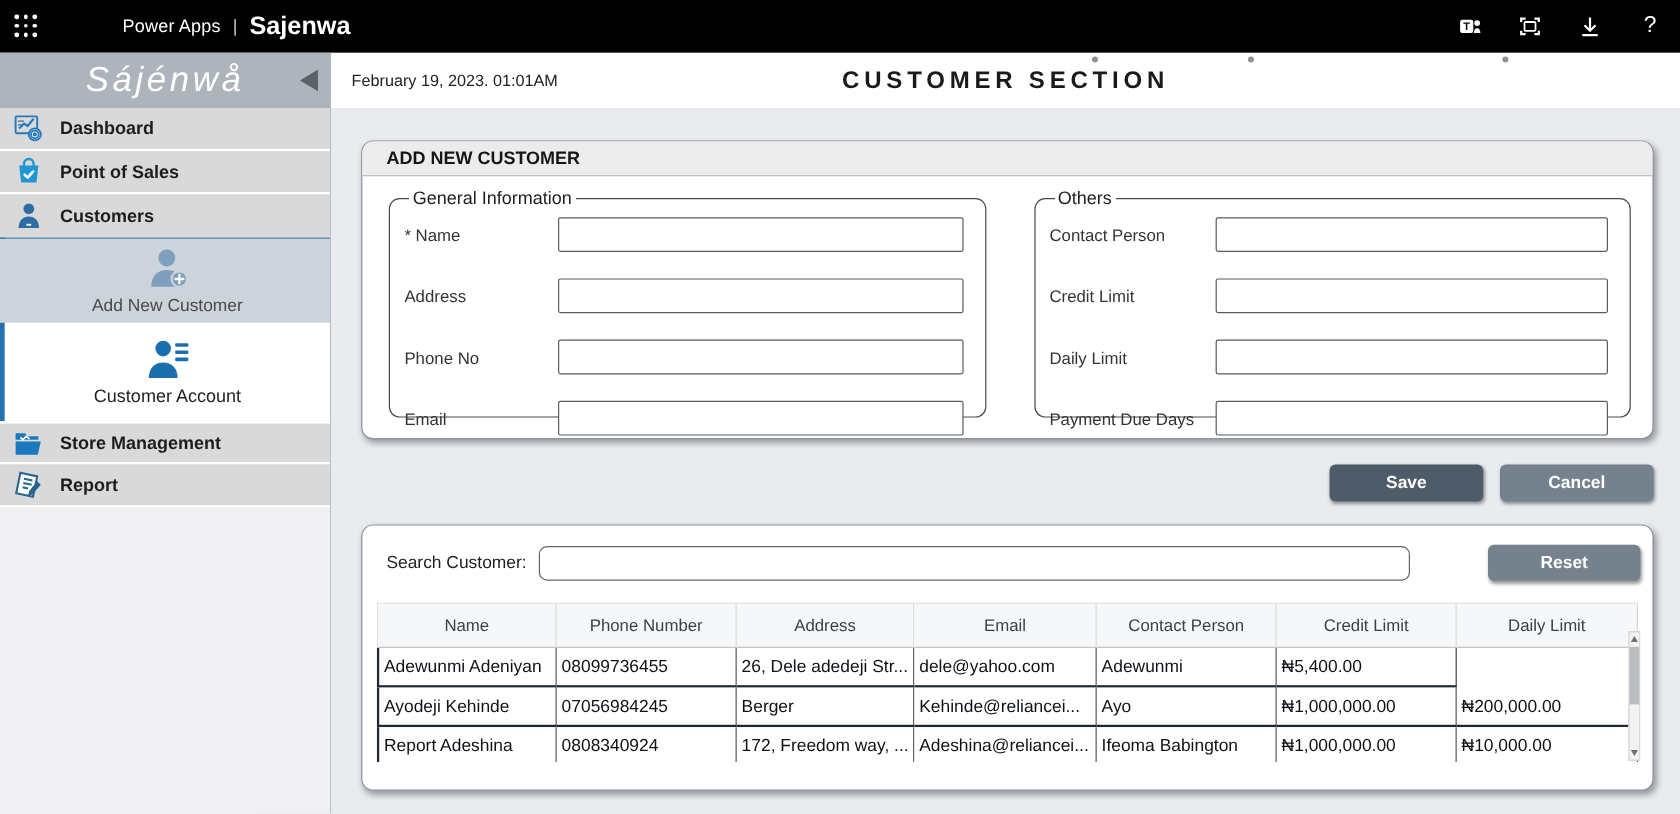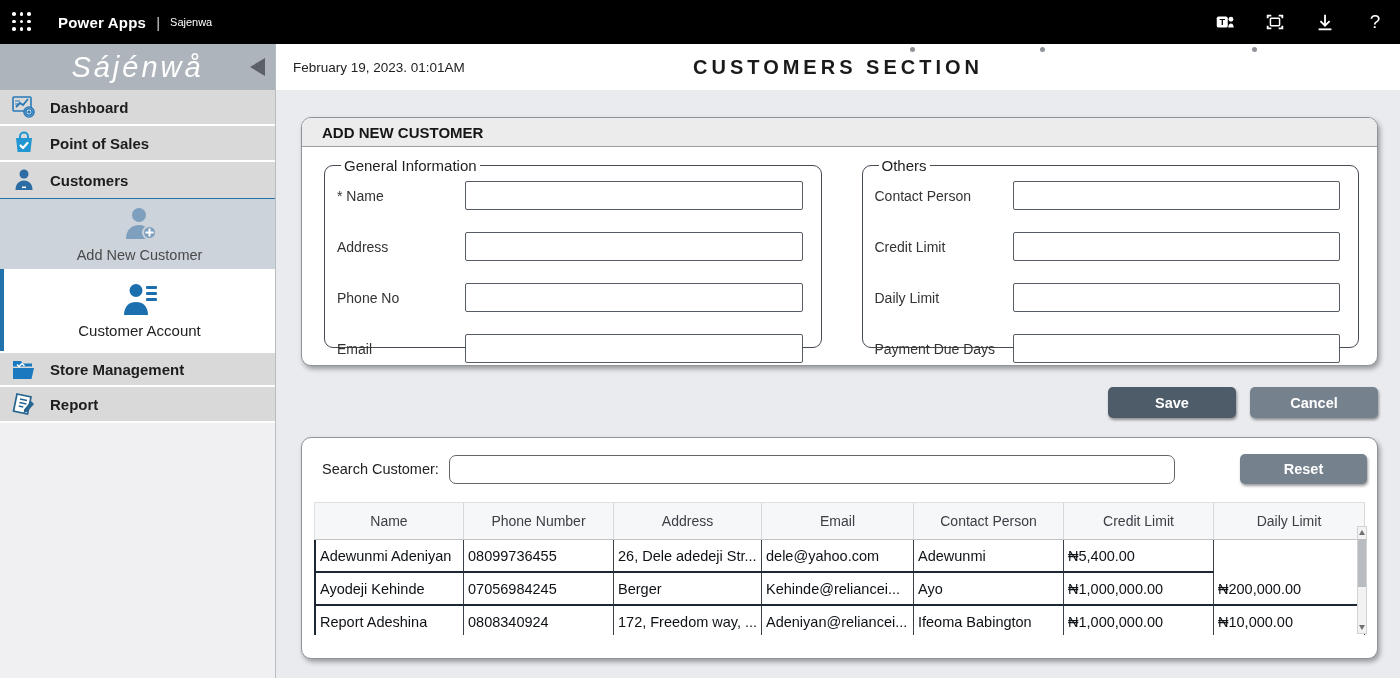--- a/index.html
+++ b/index.html
@@ -2,23 +2,23 @@
 <html><head>
 <meta charset="utf-8">
 <style>
   * { margin:0; padding:0; box-sizing:border-box; }
   html,body { width:1400px; height:678px; overflow:hidden; font-family:"Liberation Sans", sans-serif; background:#e9ebef; }
 
   
   .topbar { height:44px; background:#000; display:flex; align-items:center; color:#fff; padding:0 14px 0 12px; }
   .waffle { width:20px; height:20px; display:grid; grid-template-columns:repeat(3,1fr); gap:3px; margin-right:26px; cursor:pointer; }
   .waffle i { width:3.5px; height:3.5px; background:#fff; border-radius:50%; }
-  .brand { font-size:15px; font-weight:700; letter-spacing:.2px; }
+  .brand { font-size:15px; font-weight:400; letter-spacing:.2px;margin-left:44px; }
   .brand-sep { margin:0 10px; font-weight:300; color:#ccc; font-size:15px; }
-  .appname { font-size:11px; font-weight:400; }
+  .appname { font-size:21px; font-weight:700; }
   .topbar-right { margin-left:auto; display:flex; align-items:center; gap:28px; }
   .tb-icon { width:22px; height:22px; display:flex; align-items:center; justify-content:center; cursor:pointer; color:#fff; }
 
   
   .shell { display:flex; height:634px; }
   .sidebar { width:280px; background:#f0f0f2; display:flex; flex-direction:column; border-right:1px solid #b9bdc1; }
   .main { flex:1; display:flex; flex-direction:column; }
 
   
   .logo-bar { height:46px; background:#adb4bb; position:relative; display:flex; align-items:center; justify-content:center; }
@@ -218,21 +218,21 @@
       </span>
       <span class="lbl">Report</span>
     </div>
 
     <div class="side-fill"></div>
   </div>
 
   <div class="main">
     <div class="main-header">
       <span class="dt">February 19, 2023. 01:01AM</span>
-      <div class="page-title">CUSTOMERS SECTION</div>
+      <div class="page-title">CUSTOMER SECTION</div>
       <span class="hdot d1"></span>
       <span class="hdot d2"></span>
       <span class="hdot d3"></span>
     </div>
 
     <div class="content">
 
       <div class="panel form-panel">
         <div class="panel-head">ADD NEW CUSTOMER</div>
         <div class="form-body">
@@ -315,21 +315,21 @@
             <div class="td">Berger</div>
             <div class="td">Kehinde@reliancei...</div>
             <div class="td">Ayo</div>
             <div class="td">₦1,000,000.00</div>
             <div class="td">₦200,000.00</div>
           </div>
           <div class="grid">
             <div class="td first">Report Adeshina</div>
             <div class="td">0808340924</div>
             <div class="td">172, Freedom way, ...</div>
-            <div class="td">Adeniyan@reliancei...</div>
+            <div class="td">Adeshina@reliancei...</div>
             <div class="td">Ifeoma Babington</div>
             <div class="td">₦1,000,000.00</div>
             <div class="td">₦10,000.00</div>
           </div>
           <div class="grid">
             <div class="td first">Ifeanyi Emenike</div>
             <div class="td">0708304937</div>
             <div class="td">234, Fuche Williams...</div>
             <div class="td">ifeanyiemenike@g...</div>
             <div class="td">James Peter</div>

